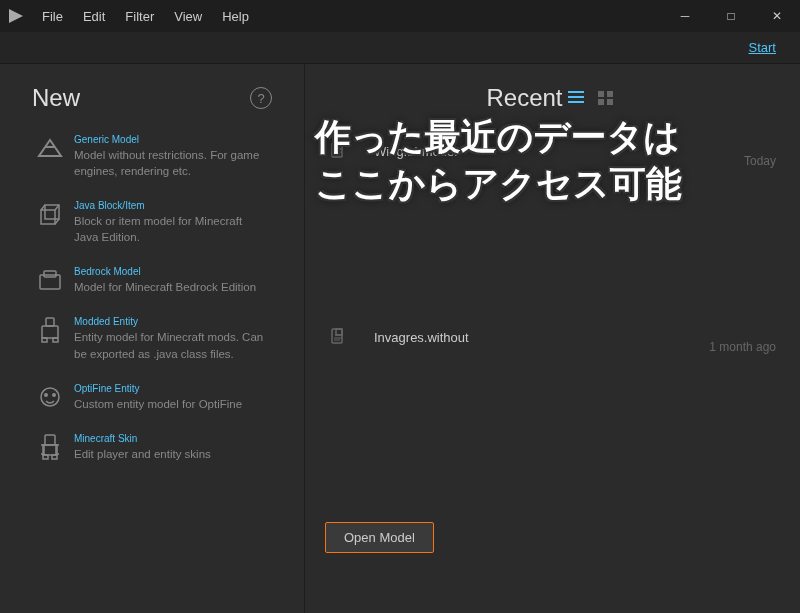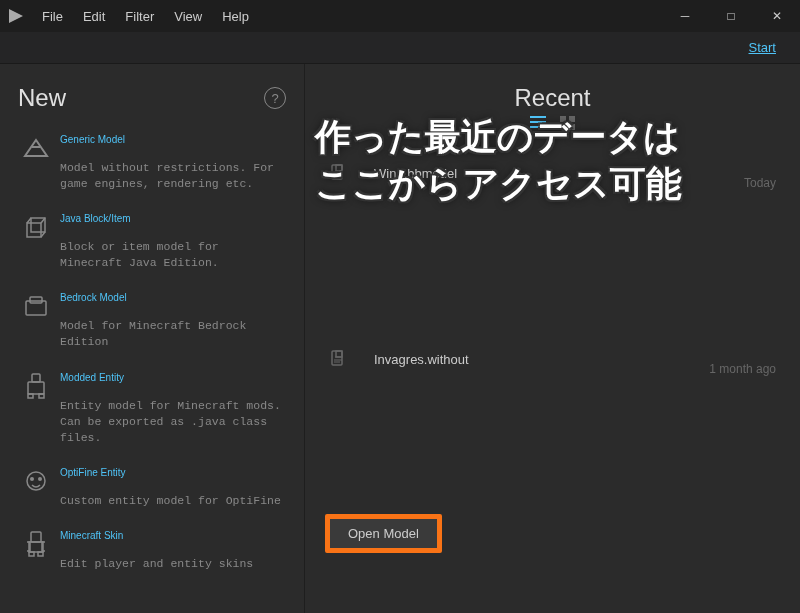--- a/index.html
+++ b/index.html
@@ -86,21 +86,21 @@
     
     #main-content {
       display: flex;
       height: calc(613px - 64px);
     }
 
     
     #left-panel {
       width: 305px;
       background: #2b2b2b;
-      padding: 20px 18px;
+      padding: 20px 32px;
       border-right: 1px solid #1e1e1e;
       overflow-y: auto;
     }
     #new-header {
       display: flex;
       align-items: center;
       justify-content: space-between;
       margin-bottom: 18px;
     }
     #new-title {
@@ -143,37 +143,35 @@
     .new-item-name {
       font-size: 10px;
       color: #4fc3f7;
       font-weight: 500;
       line-height: 1.3;
     }
     .new-item-desc {
       font-size: 11.5px;
       color: #888;
       line-height: 1.4;
-      margin-top: 14px;
-      font-family: Liberation Mono, monospace;
+      margin-top: 1px;
     }
 
     
     #right-panel {
       flex: 1;
       background: #2b2b2b;
       padding: 20px 20px;
       position: relative;
     }
     #recent-header {
       display: flex;
       align-items: center;
       justify-content: center;
       margin-bottom: 16px;
-      flex-direction: column;
     }
     #recent-title {
       font-size: 24px;
       color: #e0e0e0;
       font-weight: 300;
     }
     #view-controls {
       display: flex;
       gap: 4px;
     }
@@ -242,21 +240,21 @@
       z-index: 10;
     }
 
     
     #open-model-btn {
       position: absolute;
       bottom: 60px;
       left: 20px;
       padding: 7px 18px;
       background: #3a3a3a;
-      border: 5px solid #f97316;
+      border: 1px solid #f97316;
       color: #cccccc;
       font-size: 13px;
       cursor: pointer;
       border-radius: 2px;
     }
   </style>
 </head>
 <body>
 
 <div id="titlebar">

